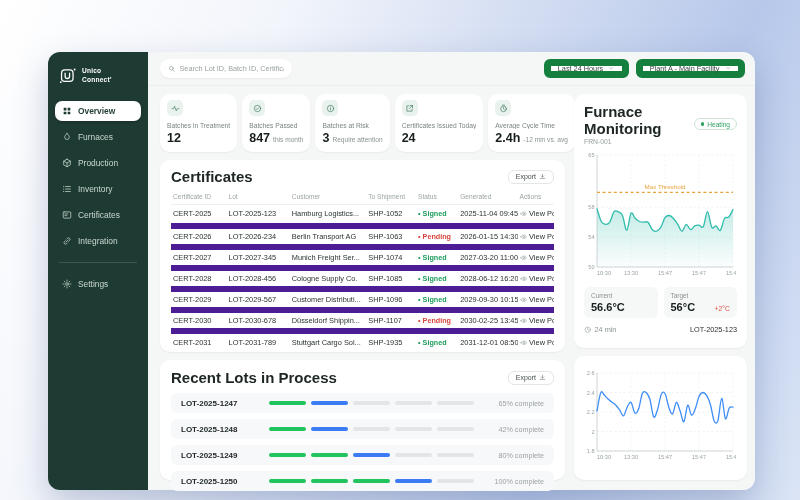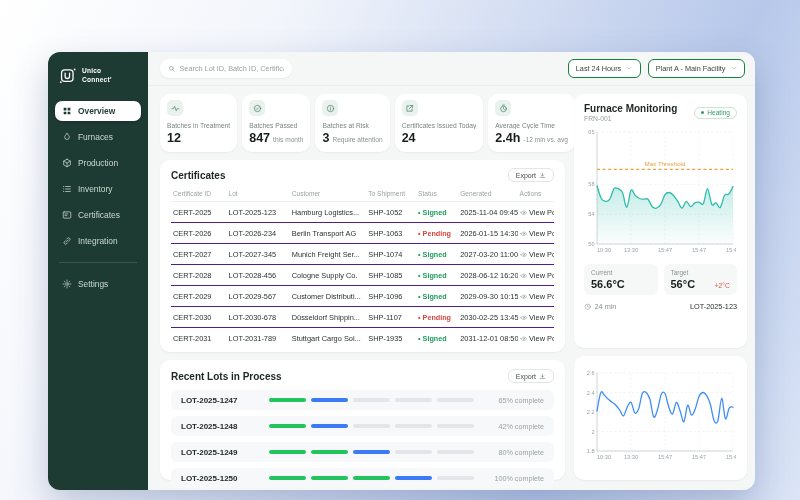--- a/index.html
+++ b/index.html
@@ -25,51 +25,51 @@
   .main { flex:1; background:#F5F6F6; border-radius:0 12px 12px 0; display:flex; flex-direction:column; min-width:0; }
   .topbar { height:34px; flex:none; display:flex; align-items:center; gap:7px; padding:0 10px 0 12px;
     border-bottom:1px solid #EDEEEE; }
   .search { width:132px; height:19px; background:#fff; border-radius:10px; display:flex; align-items:center;
     gap:4px; padding:0 8px; box-shadow:0 1px 2px rgba(0,0,0,.05); }
   .search svg { width:7.5px; height:7.5px; color:#8a9492; flex:none; }
   .search input { border:none; outline:none; background:transparent; font-size:7.3px; color:#333; width:100%;
     font-family:"Liberation Sans", sans-serif; }
   .search input::placeholder { color:#9aa3a1; }
   .topbar-spacer { flex:1; }
-  .dropdown { height:19px; background:#fff; border:1px solid #15803d; border-radius:6px; display:flex;
+  .dropdown { height:19px; background:#fff; border:7px solid #15803d; border-radius:6px; display:flex;
     align-items:center; gap:5px; padding:0 7px; font-size:7.3px; color:#3c4441; cursor:pointer; }
   .dropdown svg { width:6.5px; height:6.5px; color:#8a9492; }
   .content { flex:1; display:flex; gap:9px; padding:8px 8px 10px 12px; min-height:0; }
   .left-col { flex:none; width:405px; display:flex; flex-direction:column; gap:8px; min-height:0; }
   .right-col { flex:1; display:flex; flex-direction:column; gap:8px; min-width:0; }
   .card { background:#fff; border-radius:10px; box-shadow:0 1px 2px rgba(25,35,45,.05); }
   
   .stats-row { display:flex; gap:5px; flex:none; height:58px; }
   .stat-card { flex:1; padding:6px 7px; display:flex; flex-direction:column; }
   .stat-icon { width:16px; height:16px; border-radius:5px; background:#E9F2EC; color:#3E7A60;
     display:flex; align-items:center; justify-content:center; }
   .stat-icon svg { width:9px; height:9px; }
   .stat-label { font-size:6.7px; color:#7b8581; margin-top:6px; white-space:nowrap; overflow:hidden; }
   .stat-value-row { display:flex; align-items:baseline; gap:3px; margin-top:2px; }
   .stat-value { font-size:12.5px; font-weight:bold; color:#171f1c; }
   .stat-sub { font-size:6.6px; color:#8a9492; white-space:nowrap; }
   
   .panel-head { display:flex; align-items:center; justify-content:space-between; }
-  .panel-title { font-size:10px; font-weight:bold; color:#1d2623; }
+  .panel-title { font-size:15px; font-weight:bold; color:#1d2623; }
   .export-btn { display:flex; align-items:center; gap:3px; border:1px solid #E3E6E6; background:#fff;
     border-radius:6px; padding:2.5px 7px; font-size:7px; color:#474f4d; cursor:pointer;
     font-family:"Liberation Sans", sans-serif; }
   .export-btn svg { width:7px; height:7px; color:#6a7472; }
   
   .cert-card { flex:none; height:192px; padding:8px 11px; display:flex; flex-direction:column; }
   table.cert { width:100%; border-collapse:collapse; table-layout:fixed; margin-top:5px; }
   table.cert th { font-size:6.6px; color:#9AA6A0; font-weight:normal; text-align:left;
     padding:3px 2px 4px 2px; border-bottom:1px solid #EEF0F0; }
   table.cert td { font-size:7.4px; color:#2a3230; padding:0 2px; height:21px;
-    border-bottom:1px solid #4c1d95; white-space:nowrap; overflow:hidden; }
+    border-bottom:6px solid #4c1d95; white-space:nowrap; overflow:hidden; }
   tr:last-child td { border-bottom:none; }
   td.lot-link { color:#55A4DF; cursor:pointer; }
   .st { font-size:7.2px; font-weight:bold; }
   .st.signed { color:#1C9E5B; }
   .st.pending { color:#D8453E; }
   td.actions { color:#8a9492; font-size:7px; }
   td.actions svg { width:7.5px; height:7.5px; vertical-align:-1.5px; margin-right:2px; color:#9aa3a1; }
   
   .lots-card { flex:1; padding:9px 11px; display:flex; flex-direction:column; min-height:0;justify-content:space-between; }
   .lot-rows { margin-top:7px; display:flex; flex-direction:column; gap:6px; }

